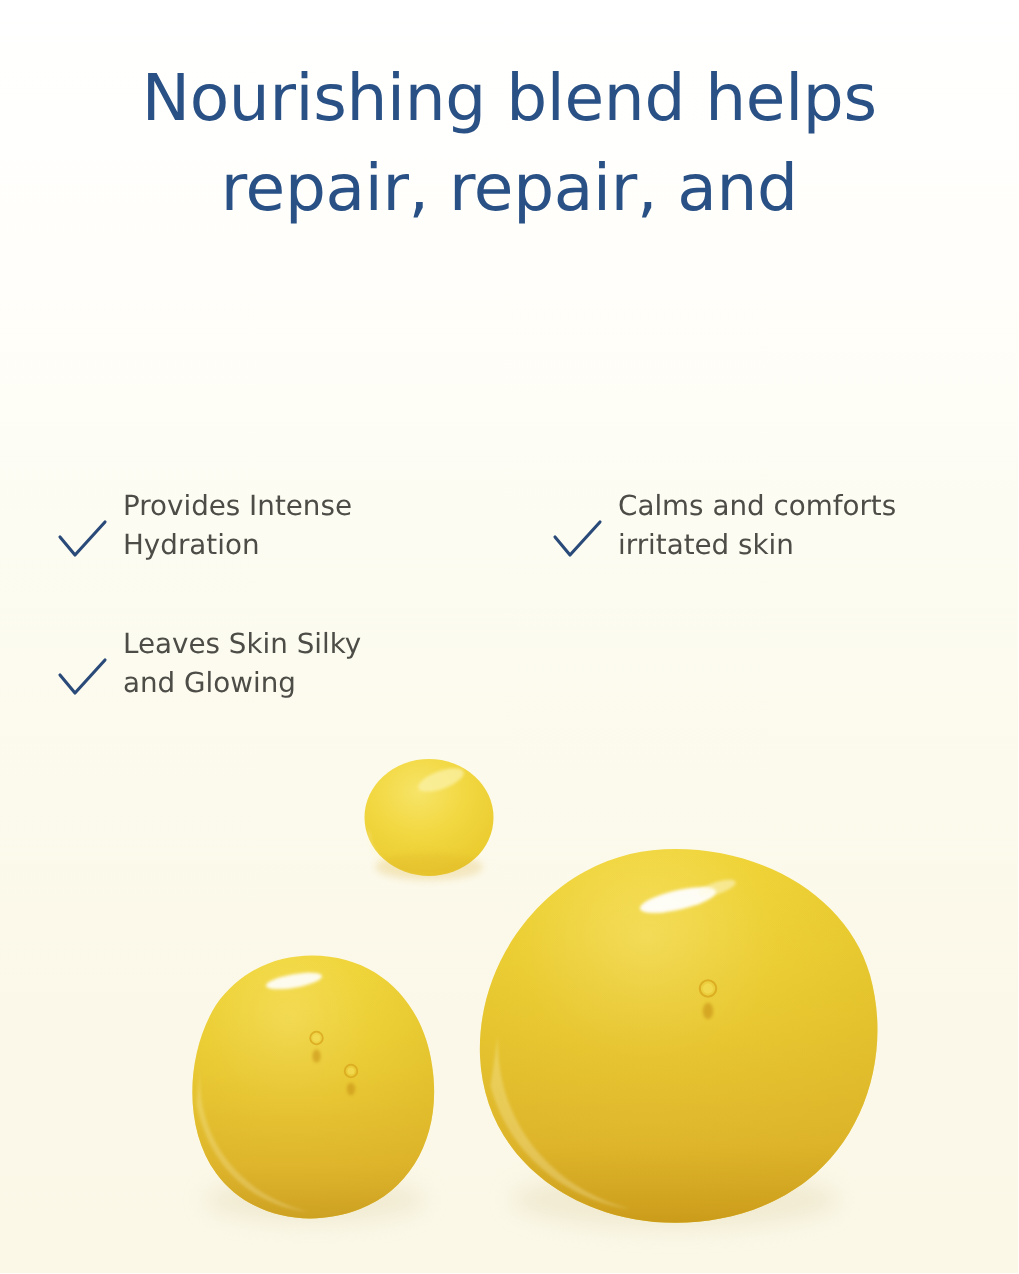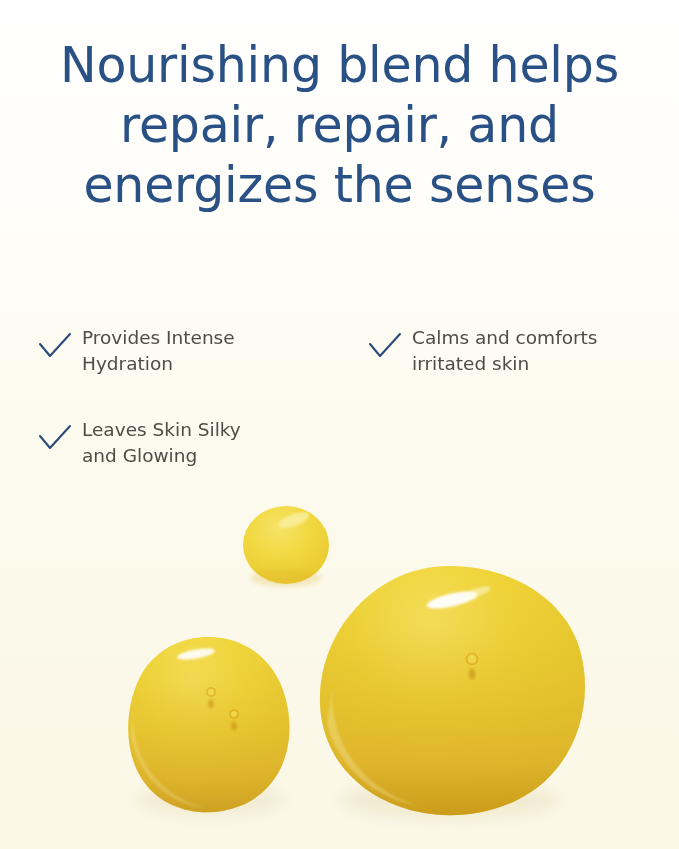--- a/index.html
+++ b/index.html
@@ -29,21 +29,21 @@
   }
 
   
   #headline {
     position: absolute;
     top: 36px;
     left: 0;
     width: 679px;
     text-align: center;
     color: #2a5185;
-    font-size: 49px;
+    font-size: 43px;
     line-height: 60px;
     font-weight: 400;
     letter-spacing: -0.2px;
     font-family: "DejaVu Sans", sans-serif;
   }
   #headline .hl {
     display: block;
     white-space: nowrap;
   }
 
@@ -51,21 +51,21 @@
   #benefits {
     position: absolute;
     top: 318px;
     left: 0;
     width: 679px;
     height: 172px;
   }
   .benefit {
     position: absolute;
     display: flex;
-    align-items: flex-start;
+    align-items: flex-end;
     width: 300px;
   }
   .b0 { left: 38px;  top: 6px; }
   .b1 { left: 368px; top: 6px; }
   .b2 { left: 38px;  top: 98px; }
   .b3 { left: 368px; top: 98px; }
 
   .check {
     flex: 0 0 auto;
     width: 34px;
@@ -96,21 +96,20 @@
   #droplets svg { display: block; }
 </style>
 </head>
 <body>
 
 <div id="page">
 
   <div id="headline">
     <span class="hl">Nourishing blend helps</span>
     <span class="hl">repair, repair, and</span>
-    <span class="hl">energizes the senses</span>
   </div>
 
   <div id="benefits">
 
     <div class="benefit b0">
       <span class="check">
         <svg width="34" height="32" viewBox="0 0 34 32" fill="none">
           <path d="M2 13 L12 25 L32 3" stroke="#2a4a79" stroke-width="2.1" stroke-linecap="round" stroke-linejoin="round"></path>
         </svg>
       </span>

